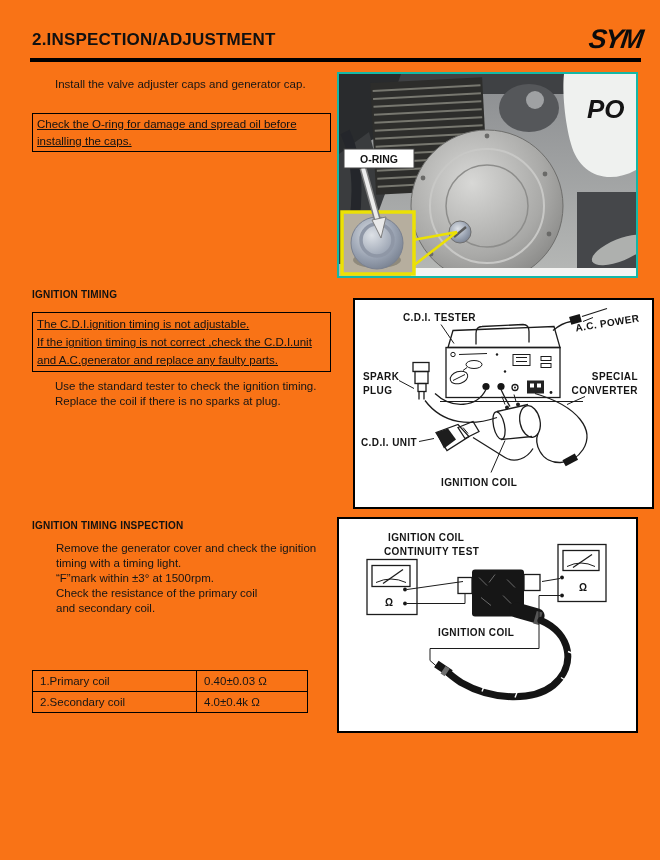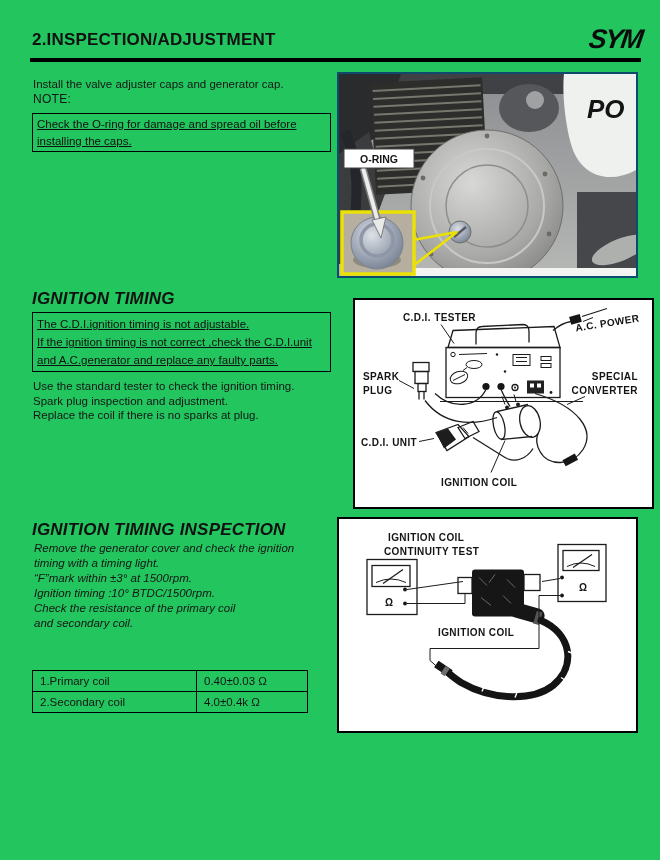--- a/index.html
+++ b/index.html
@@ -1,60 +1,59 @@
 <!DOCTYPE html>
 <html><head>
 <meta charset="utf-8">
 <style>
   html,body{margin:0;padding:0;background:#e8e8e8;}
-  .page{position:relative;width:660px;height:860px;background:#22c55e;overflow:hidden;
+  .page{position:relative;width:660px;height:860px;background:#f97316;overflow:hidden;
         font-family:"Liberation Sans", sans-serif;color:#111;}
   .abs{position:absolute;}
   .hdr-title{left:32px;top:30px;font-size:17px;font-weight:bold;letter-spacing:.2px;}
   .brand{right:18px;top:24px;font-size:27px;font-weight:bold;font-style:italic;
          transform:skewX(-8deg);letter-spacing:-2px;color:#0b0b0b;}
   .rule{left:30px;top:58px;width:611px;height:4px;background:#000;}
-  .body-txt{font-size:11.5px;line-height:15px;color:#151515;}
+  .body-txt{font-size:11.5px;line-height:15px;color:#151515;margin-left:22px;}
   .intro{left:33px;top:77px;width:302px;}
   .note-label{font-size:12px;letter-spacing:.3px;}
   .txtbox{border:1.5px solid #000;padding:2px 4px;box-sizing:border-box;text-decoration:underline;}
   .note-box{left:32px;top:113px;width:299px;height:39px;font-size:11.5px;line-height:16.5px;}
-  .h2{font-size:17px;font-weight:bold;letter-spacing:.2px;font-style:italic;}
+  .h2{font-size:10px;font-weight:bold;letter-spacing:.2px;}
   .it-head{left:32px;top:289px;}
   .it-box{left:32px;top:312px;width:299px;height:60px;font-size:11.5px;line-height:18.2px;}
   .it-para{left:33px;top:379px;width:302px;line-height:14.5px;}
   .iti-head{left:32px;top:520px;}
-  .iti-para{left:34px;top:541px;width:302px;line-height:15px;font-style:italic;}
+  .iti-para{left:34px;top:541px;width:302px;line-height:15px;}
   .spec-table{left:32px;top:670px;border-collapse:collapse;}
   .spec-table td{border:1.6px solid #000;font-size:11.5px;height:20px;padding:0 0 0 7px;color:#151515;}
   .spec-table td.c1{width:156px;}
   .spec-table td.c2{width:103px;}
   .panel{box-sizing:border-box;background:#fff;}
-  .photo{left:337px;top:72px;width:301px;height:206px;border:2px solid #0c4a6e;}
+  .photo{left:337px;top:72px;width:301px;height:206px;border:2px solid #14b8a6;}
   .diag1{left:353px;top:298px;width:301px;height:211px;border:2.5px solid #000;}
   .diag2{left:337px;top:517px;width:301px;height:216px;border:2.5px solid #000;}
   .panel svg{display:block;width:100%;height:100%;}
   svg text{font-family:"Liberation Sans", sans-serif;font-weight:bold;fill:#141414;}
   .dlabel{font-size:10px;letter-spacing:.4px;}
   .ohm{font-size:10px;}
   .ln{stroke:#1c1c1c;stroke-width:1.3;fill:none;}
   .thin{stroke:#1c1c1c;stroke-width:1;fill:none;}
 </style>
 </head>
 <body>
 
 <div class="page">
 
   <div class="abs hdr-title">2.INSPECTION/ADJUSTMENT</div>
   <div class="abs brand">SYM</div>
   <div class="abs rule"></div>
 
   <div class="abs intro body-txt">
     <div>Install the valve adjuster caps and generator cap.</div>
-    <div class="note-label">NOTE:</div>
   </div>
   <div class="abs txtbox note-box">
     <div>Check the O-ring for damage and spread oil before</div>
     <div>installing the caps.</div>
   </div>
 
   <div class="abs panel photo">
     <svg viewBox="0 0 297 202">
       <defs>
         <linearGradient id="bgG" x1="0" y1="0" x2="0" y2="1">
@@ -138,21 +137,20 @@
   </div>
 
   <div class="abs h2 it-head">IGNITION TIMING</div>
   <div class="abs txtbox it-box">
     <div>The C.D.I.ignition timing is not adjustable.</div>
     <div>If the ignition timing is not correct ,check the C.D.I.unit</div>
     <div>and A.C.generator and replace any faulty parts.</div>
   </div>
   <div class="abs body-txt it-para">
     <div>Use the standard tester to check the ignition timing.</div>
-    <div>Spark plug inspection and adjustment.</div>
     <div>Replace the coil if there is no sparks at plug.</div>
   </div>
 
   <div class="abs panel diag1">
     <svg viewBox="0 0 297 206">
 
       <g>
         <polygon class="ln" points="93,47 98,30 199,26 205,47"></polygon>
         <rect class="ln" x="91" y="47" width="114" height="50"></rect>
         <line class="thin" x1="85" y1="101" x2="228" y2="101"></line>
@@ -239,21 +237,20 @@
       <text class="dlabel" x="6" y="145">C.D.I. UNIT</text>
       <text class="dlabel" x="86" y="185">IGNITION COIL</text>
     </svg>
   </div>
 
   <div class="abs h2 iti-head">IGNITION TIMING INSPECTION</div>
   <div class="abs body-txt iti-para">
     <div>Remove the generator cover and check the ignition</div>
     <div>timing with a timing light.</div>
     <div>“F”mark within ±3°  at 1500rpm.</div>
-    <div>Ignition timing :10°  BTDC/1500rpm.</div>
     <div>Check the resistance of the primary coil</div>
     <div>and secondary coil.</div>
   </div>
 
   <table class="abs spec-table">
     <tbody>
         <tr>
       <td class="c1">1.Primary coil</td>
       <td class="c2">0.40±0.03 Ω</td>
     </tr>

